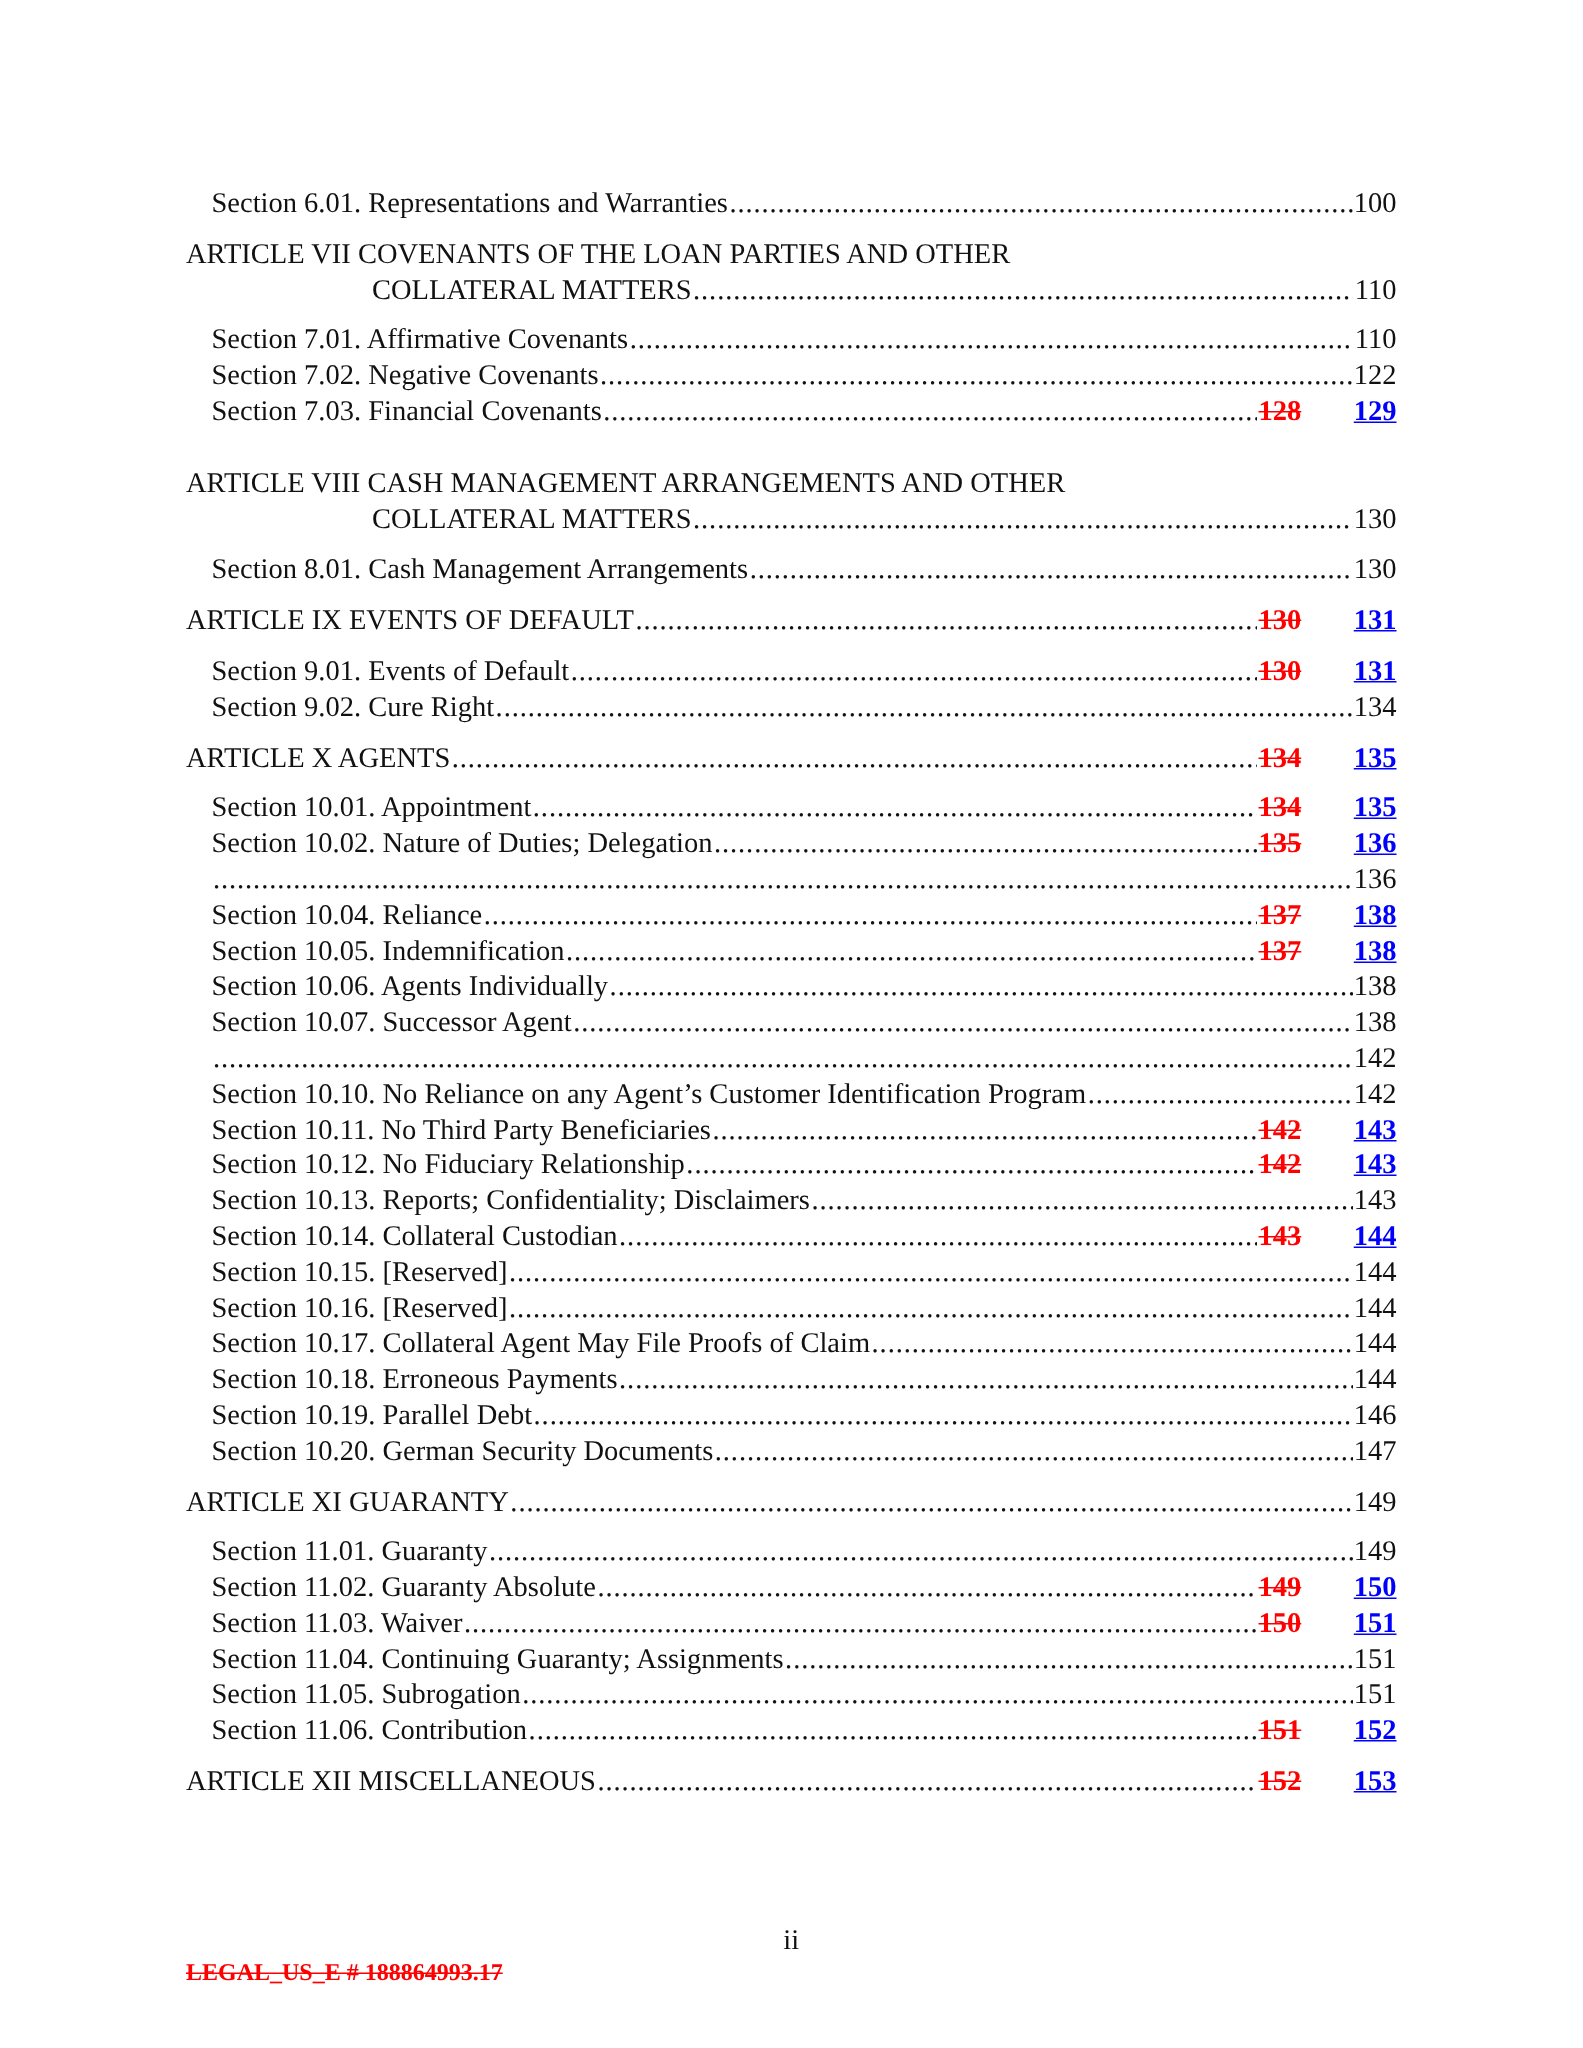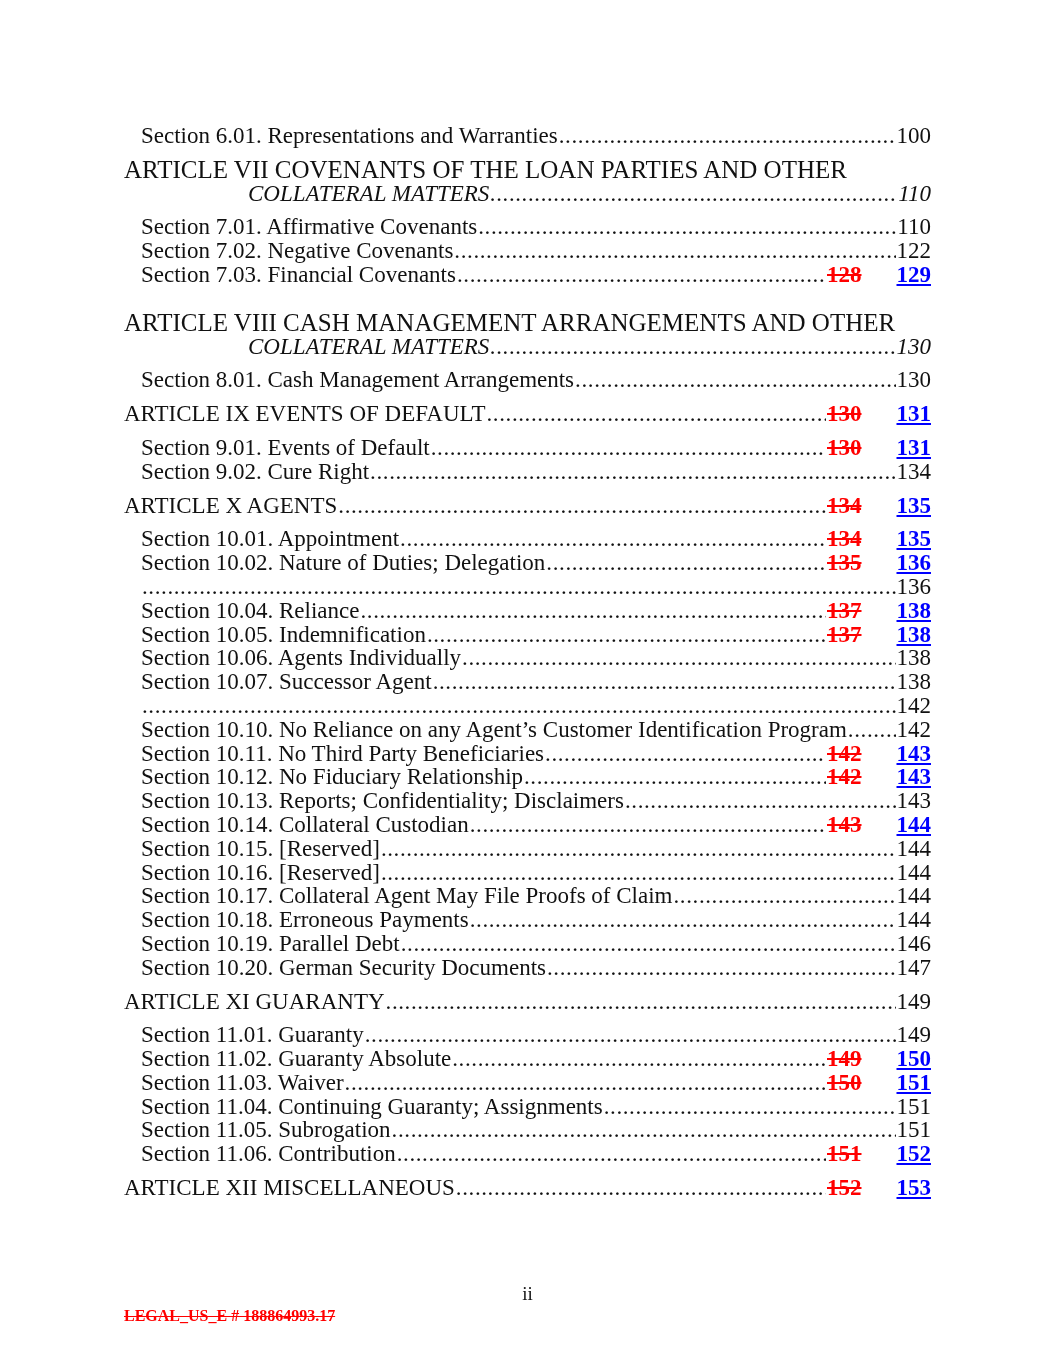--- a/index.html
+++ b/index.html
@@ -1,30 +1,30 @@
 <!DOCTYPE html>
 <html><head>
 <meta charset="utf-8">
 <style>
   html, body { margin: 0; padding: 0; background: #ffffff; }
   body { width: 1055px; height: 1365px; position: relative; overflow: hidden;
          font-family: "Liberation Serif", serif; color: #111; }
   #toc { position: absolute; left: 124px; top: 124px; width: 807px; }
-  .row { display: flex; align-items: flex-end; font-size: 23px; line-height: 23.8px; white-space: nowrap; }
+  .row { display: flex; align-items: flex-end; font-size: 19px; line-height: 23.8px; white-space: nowrap; }
   .row.section { padding-left: 17px; }
   .row.article-gap { margin-top: 10px; }
   .row.after-article { margin-top: 10px; }
   .row .label { flex: 0 0 auto; }
   .row .dots { flex: 1 1 auto; overflow: hidden; margin: 0 1px; }
   .row .dots::before { content: "........................................................................................................................................................................................................................................................"; letter-spacing: 0.6px; }
   .row .page { flex: 0 0 auto; }
   .old { color: #ff0000; text-decoration: line-through; font-weight: bold; }
   .new { color: #0000ff; text-decoration: underline; font-weight: bold; margin-left: 35px; }
-  .article-line1 { font-size: 25px; line-height: 23.8px; white-space: nowrap; }
-  .article-line2 { padding-left: 124px; font-style: italic; }
+  .article-line1 { font-size: 19px; line-height: 23.8px; white-space: nowrap; }
+  .article-line2 { padding-left: 124px; }
   #page-number { position: absolute; left: 0; width: 1055px; top: 1283px; text-align: center; font-size: 19px; }
   #doc-id { position: absolute; left: 124px; top: 1307px; font-size: 16px; font-weight: bold; color: #ff0000; text-decoration: line-through; }
 </style>
 </head>
 <body>
 
 <div id="toc">
 
   <div class="row section">
     <span class="label">Section 6.01. Representations and Warranties</span>

